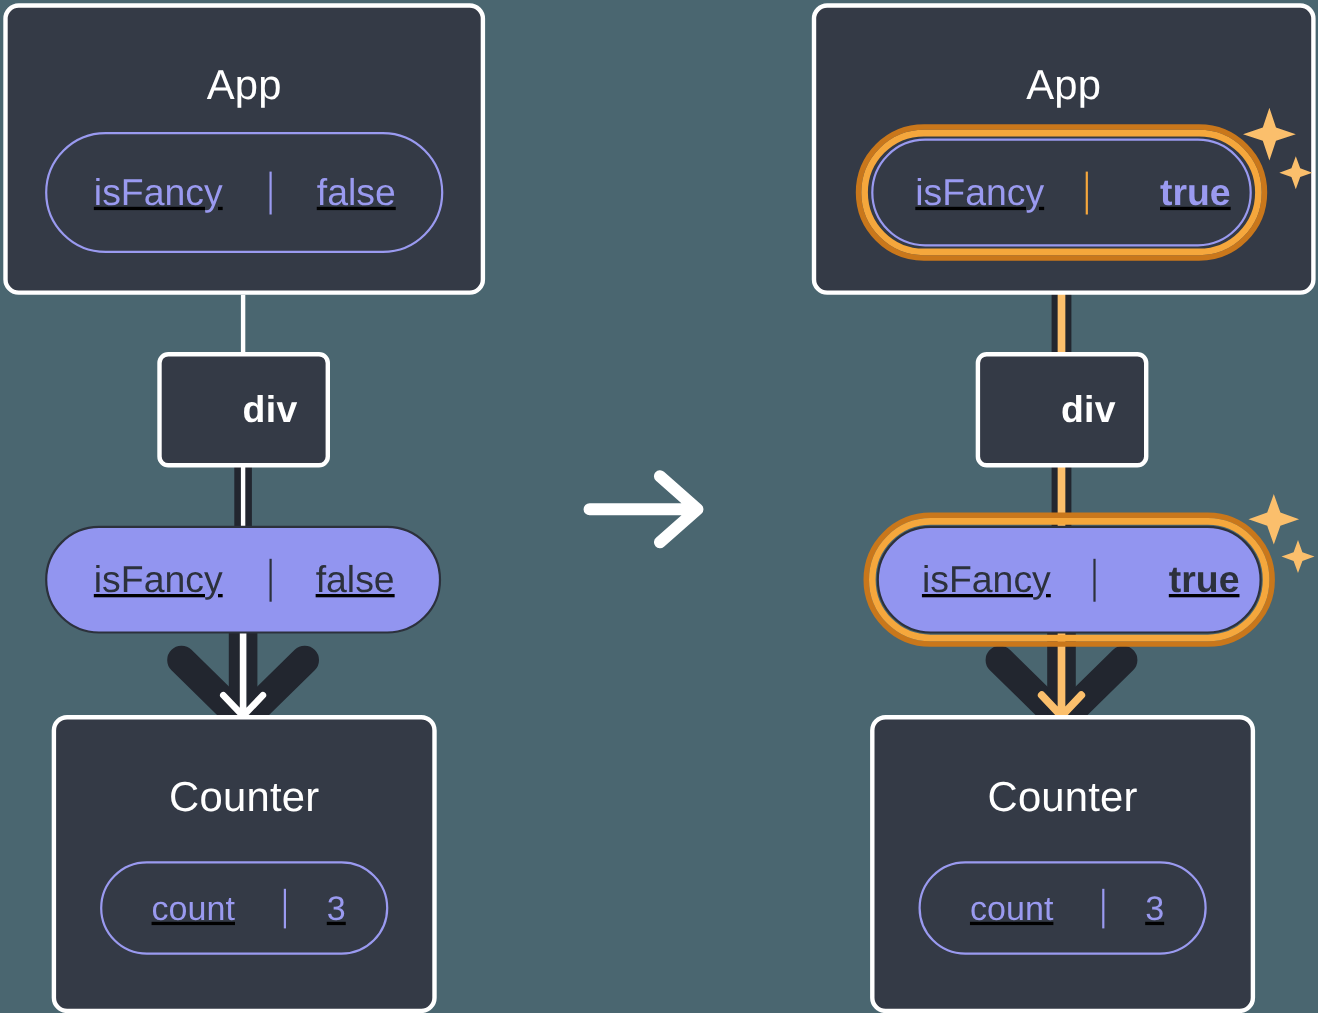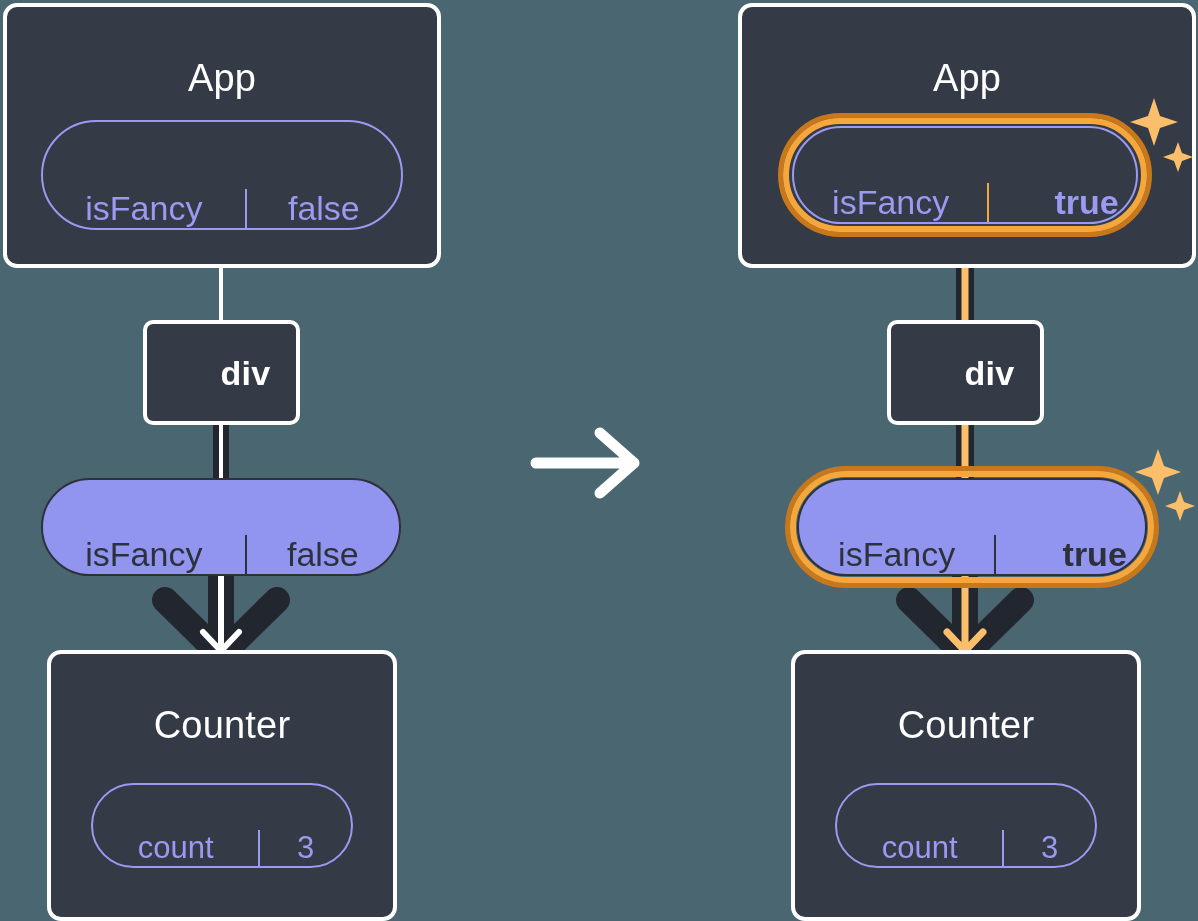--- a/index.html
+++ b/index.html
@@ -40,23 +40,24 @@
     font-size:34px;font-weight:700;
     letter-spacing:.3px;
     padding-left:48px;
   }
 
   
   .pill{
     position:absolute;
     box-sizing:border-box;
     display:flex;
-    align-items:flex-end;
+    align-items:center;
     border-radius:999px;
     z-index:6;
+    text-decoration:underline;
   }
   .pill .seg{
     display:flex;align-items:center;justify-content:center;
     font-size:34px;
     white-space:nowrap;
     box-sizing:border-box;
   }
   
   .pill.ghost{
     border:2px solid #9A9AF0;

